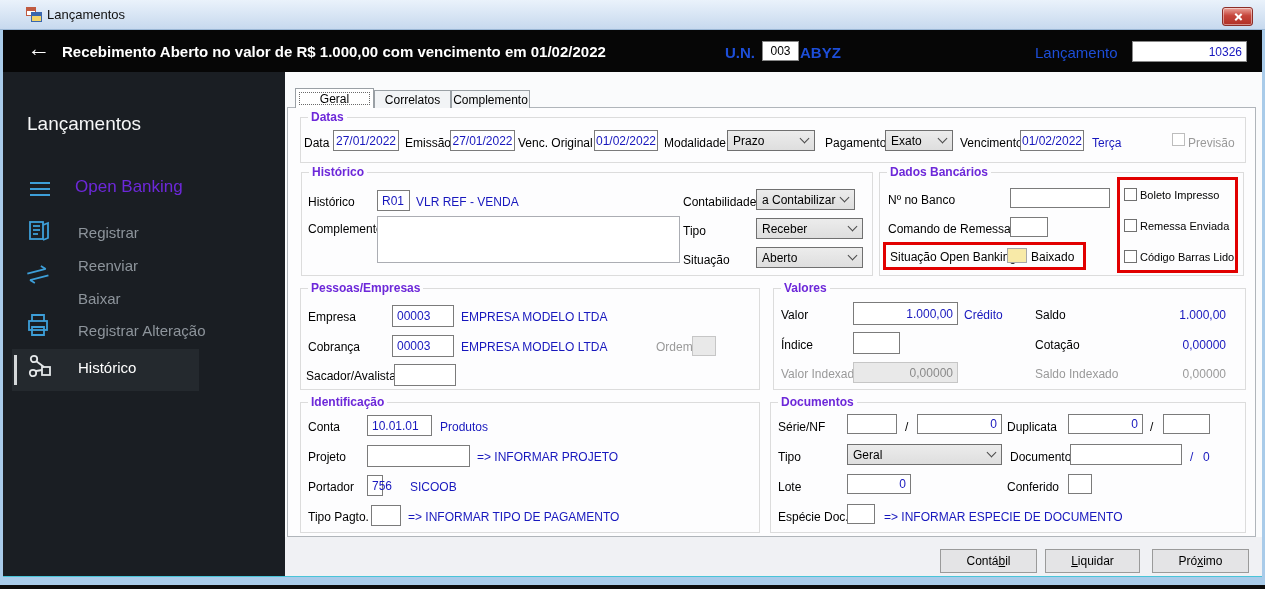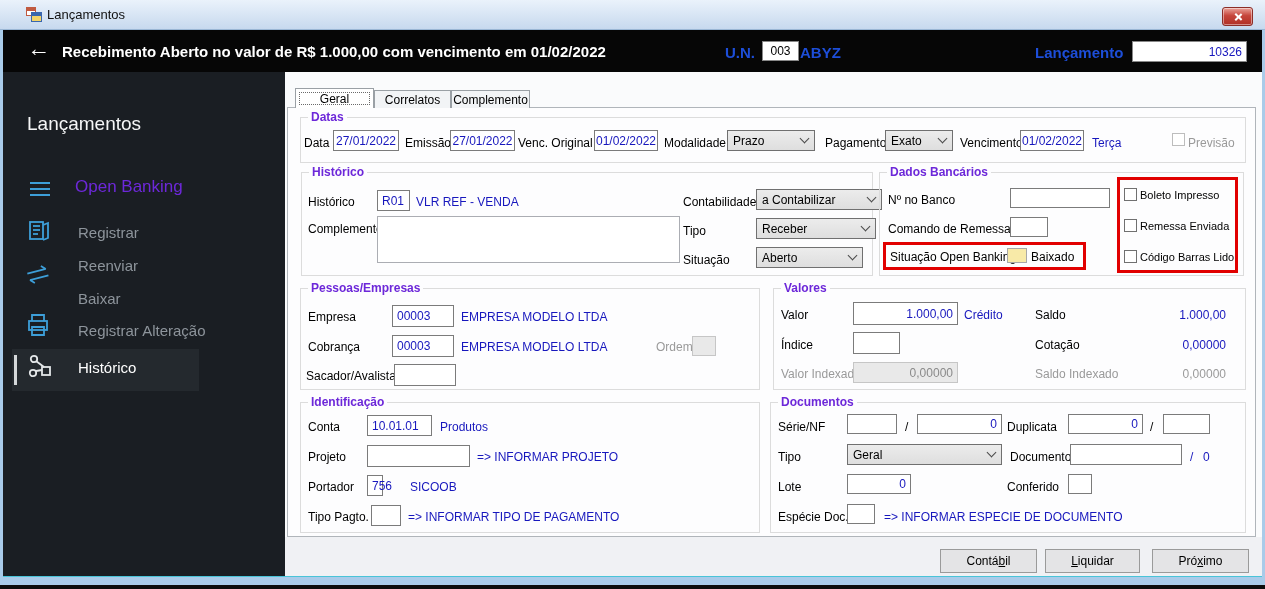--- a/index.html
+++ b/index.html
@@ -24,21 +24,21 @@
   .close-x::before{transform:rotate(45deg)}
   .close-x::after{transform:rotate(-45deg)}
   
   .header{left:3px;top:30px;width:1259px;height:42px;background:var(--header-bg)}
   .back-arrow{left:27px;top:35px;font-size:23px;color:#fff;cursor:pointer}
   .header-title{left:62px;top:43px;font-size:15px;font-weight:bold;color:#fff}
   .hlabel{font-size:15px;font-weight:bold;color:#1d4ed8}
   .un-label{left:725px;top:44px}
   .un-input{left:762px;top:41px;width:37px;height:20px;background:#fff;border:1px solid #888;font-size:12px;color:#000;display:flex;align-items:center;justify-content:center}
   .un-name{left:800px;top:44px;font-weight:bold}
-  .lanc-label{left:1035px;top:44px;font-weight:bold}
+  .lanc-label{left:1035px;top:44px;font-weight:normal}
   .lanc-input{left:1132px;top:41px;width:115px;height:21px;background:#fff;border:1px solid #888;font-size:12px;color:var(--accent-blue);display:flex;align-items:center;justify-content:flex-end;padding-right:4px}
   
   .sidebar-bg{left:3px;top:72px;width:282px;height:505px;background:var(--sidebar-bg)}
   .sb-title{left:27px;top:113px;font-size:19px;color:#f5f6f7}
   .sb-section{left:75px;top:177px;font-size:17px;color:#6d28d9}
   .sb-item{font-size:15px;color:#8d949b;cursor:pointer}
   .sb-item.selected{color:#fff}
   .sb-highlight{left:12px;top:349px;width:187px;height:42px;background:#24292e}
   .sb-selbar{left:14px;top:355px;width:3px;height:30px;background:#d4d7d9}
   .sb-icon{cursor:pointer}
@@ -192,26 +192,26 @@
 
   <div class="abs grp" style="left:301px;top:172px;width:572px;height:104px">
     <span class="leg">Histórico</span>
   </div>
   <span class="abs lbl" style="left:308px;top:195px">Histórico</span>
   <div class="abs tb blue" style="left:377px;top:190px;width:33px">R01</div>
   <span class="abs val" style="left:416px;top:195px">VLR REF - VENDA</span>
   <span class="abs lbl" style="left:308px;top:222px">Complemento</span>
   <div class="abs tb lite" style="left:377px;top:216px;width:303px;height:47px;align-items:flex-start"></div>
   <span class="abs lbl" style="left:683px;top:195px">Contabilidade</span>
-  <div class="abs combo" style="left:756px;top:189px;width:126px">
+  <div class="abs combo" style="left:756px;top:189px;width:99px">
       <span>a Contabilizar</span>
       <span class="chev"></span>
     </div>
   <span class="abs lbl" style="left:683px;top:224px">Tipo</span>
-  <div class="abs combo" style="left:756px;top:218px;width:120px">
+  <div class="abs combo" style="left:756px;top:218px;width:107px">
       <span>Receber</span>
       <span class="chev"></span>
     </div>
   <span class="abs lbl" style="left:683px;top:253px">Situação</span>
   <div class="abs combo" style="left:756px;top:247px;width:107px">
       <span>Aberto</span>
       <span class="chev"></span>
     </div>
 
   <div class="abs grp" style="left:879px;top:172px;width:365px;height:104px">

